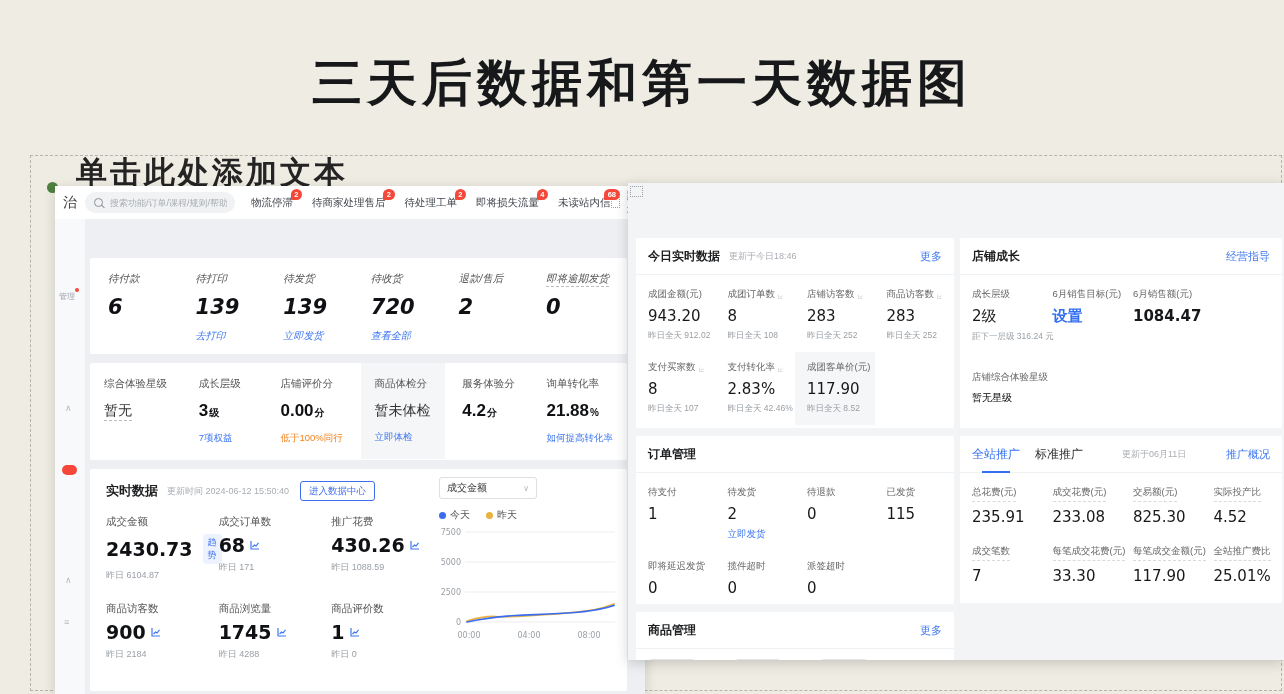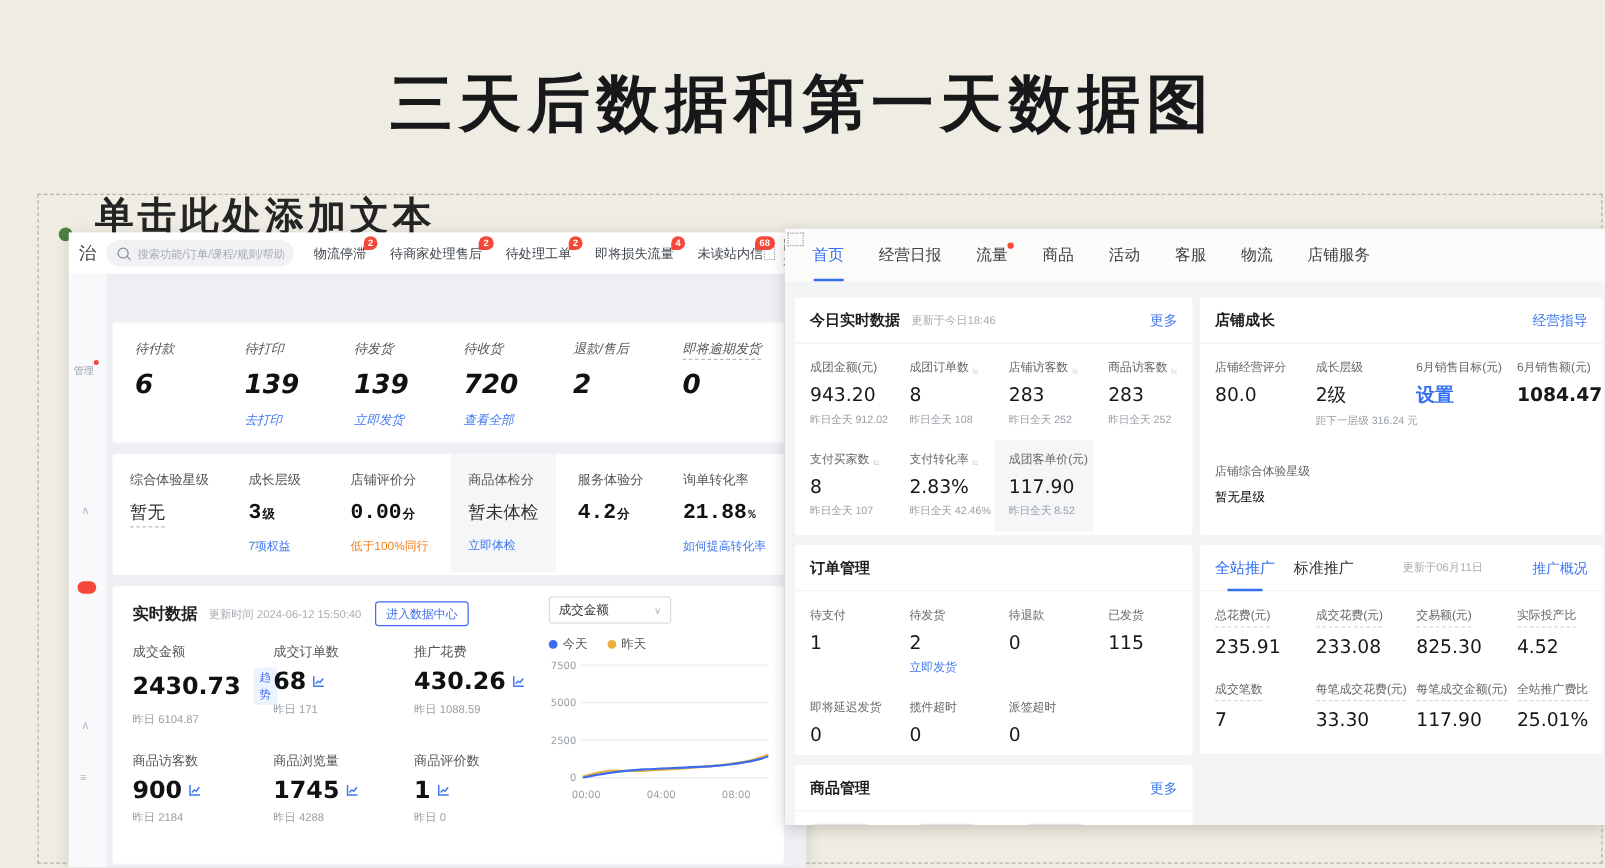--- a/index.html
+++ b/index.html
@@ -71,21 +71,21 @@
   .o-col{min-width:58px;}
   .o-label{font-size:10.5px;color:#555;margin-bottom:9px;white-space:nowrap;}
   .o-label.dashed span{border-bottom:1px dashed #b9bec4;padding-bottom:2px;}
   .o-value{font-size:21px;font-weight:700;color:#101114;font-family:"DejaVu Sans",sans-serif;}
   .o-link{font-size:10px;color:#3e77f0;margin-top:10px;cursor:pointer;}
 
   #card-ratings{left:35px;top:144px;width:537px;height:97px;padding:14px 0;}
   .r-col{min-width:50px;padding:0 14px;}
   .r-col.hl{background:#f5f6f8;margin:-14px 0;padding-top:14px;padding-bottom:14px;}
   .r-label{font-size:10.5px;color:#555;margin-bottom:10px;white-space:nowrap;}
-  .r-vrow{white-space:nowrap;font-family:Liberation Mono, monospace;}
+  .r-vrow{white-space:nowrap;}
   .r-value{font-size:17px;font-weight:700;color:#101114;}
   .r-value.plain{font-weight:400;font-size:14px;color:#333;}
   .r-value.vdash{border-bottom:1px dashed #b9bec4;padding-bottom:2px;}
   .r-unit{font-size:10px;font-weight:700;color:#101114;margin-left:1px;}
   .r-link{font-size:9.5px;color:#3e77f0;margin-top:11px;white-space:nowrap;cursor:pointer;}
   .r-link.orange{color:#f2811d;}
 
   #card-realtime{left:35px;top:250px;width:537px;height:222px;padding:12px 16px;}
   .rt-head{display:flex;align-items:center;gap:9px;}
   .rt-title{font-size:13px;font-weight:700;color:#1d1e20;}
@@ -424,38 +424,20 @@
           <path class="ln-today" d="M28,100 C44,96.5 60,94.5 76,93.5 C96,92.5 116,92 136,90.5 C148,89.5 160,87.5 168,85.5 C171,84.7 174,83.8 175,83.3"></path>
         </svg>
       </div>
     </div>
 
   </div>
 </div>
 
 <div class="panel-b">
   <span class="pb-icon"></span>
-  <div class="pb-tabs">
-
-      <div class="tab active">首页</div>
-
-      <div class="tab">经营日报</div>
-
-      <div class="tab hasdot">流量</div>
-
-      <div class="tab">商品</div>
-
-      <div class="tab">活动</div>
-
-      <div class="tab">客服</div>
-
-      <div class="tab">物流</div>
-
-      <div class="tab">店铺服务</div>
-    </div>
 
   <div class="pb-col-l">
     <div class="pcard card-today">
       <div class="pcard-head">
         <span class="ph-title">今日实时数据</span>
         <span class="ph-upd">更新于今日18:46</span>
         <span class="ph-more">更多</span>
       </div>
       <div class="pgrid">
 
@@ -623,27 +605,20 @@
   </div>
 
   <div class="pb-col-r">
     <div class="pcard card-growth">
       <div class="pcard-head">
         <span class="ph-title">店铺成长</span>
         <span class="ph-more">经营指导</span>
       </div>
       <div class="pgrid">
 
-          <div class="pcell">
-            <div class="pc-label">
-              <span>店铺经营评分</span>
-            </div>
-            <div class="pc-value">80.0</div>
-
-          </div>
 
           <div class="pcell">
             <div class="pc-label">
               <span>成长层级</span>
             </div>
             <div class="pc-value">2级</div>
             <div class="pc-sub opt">距下一层级 316.24 元</div>
           </div>
 
           <div class="pcell">

